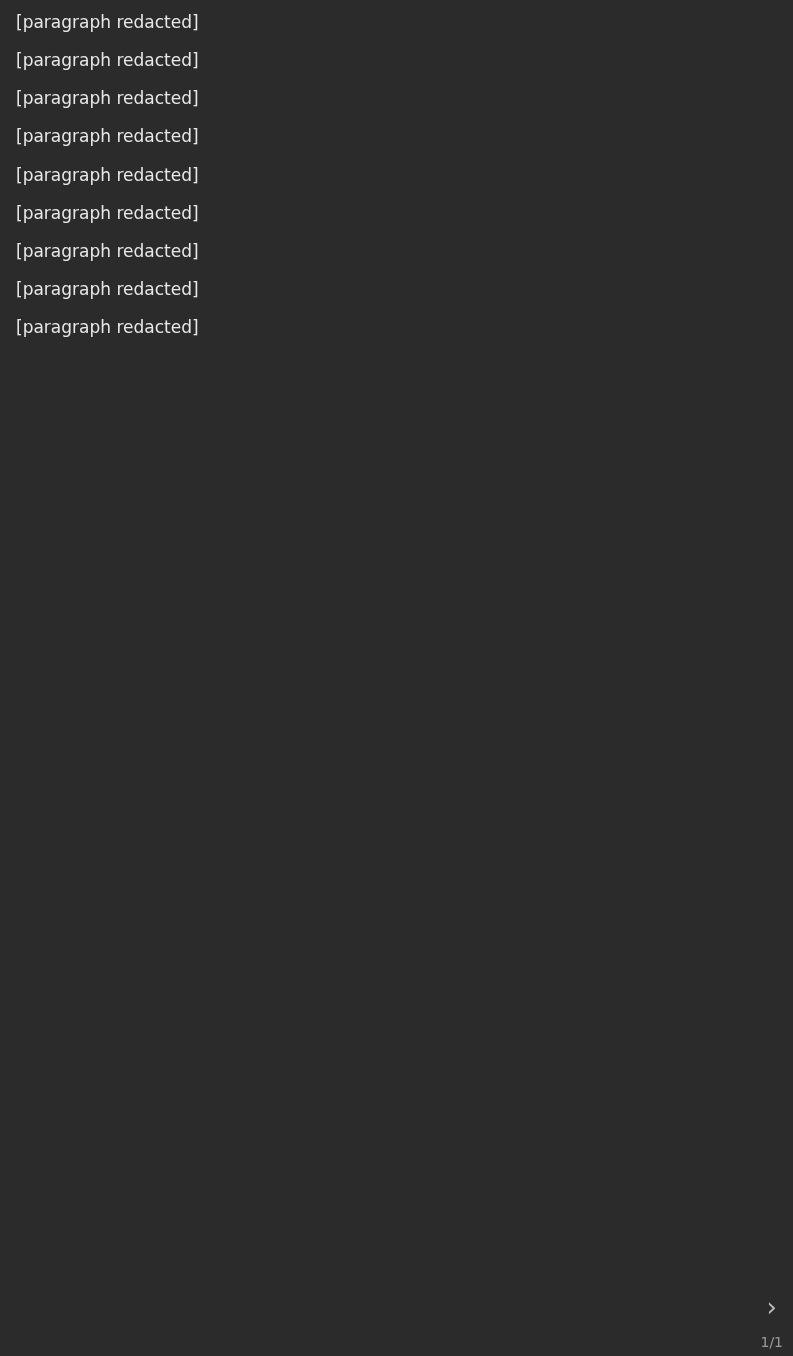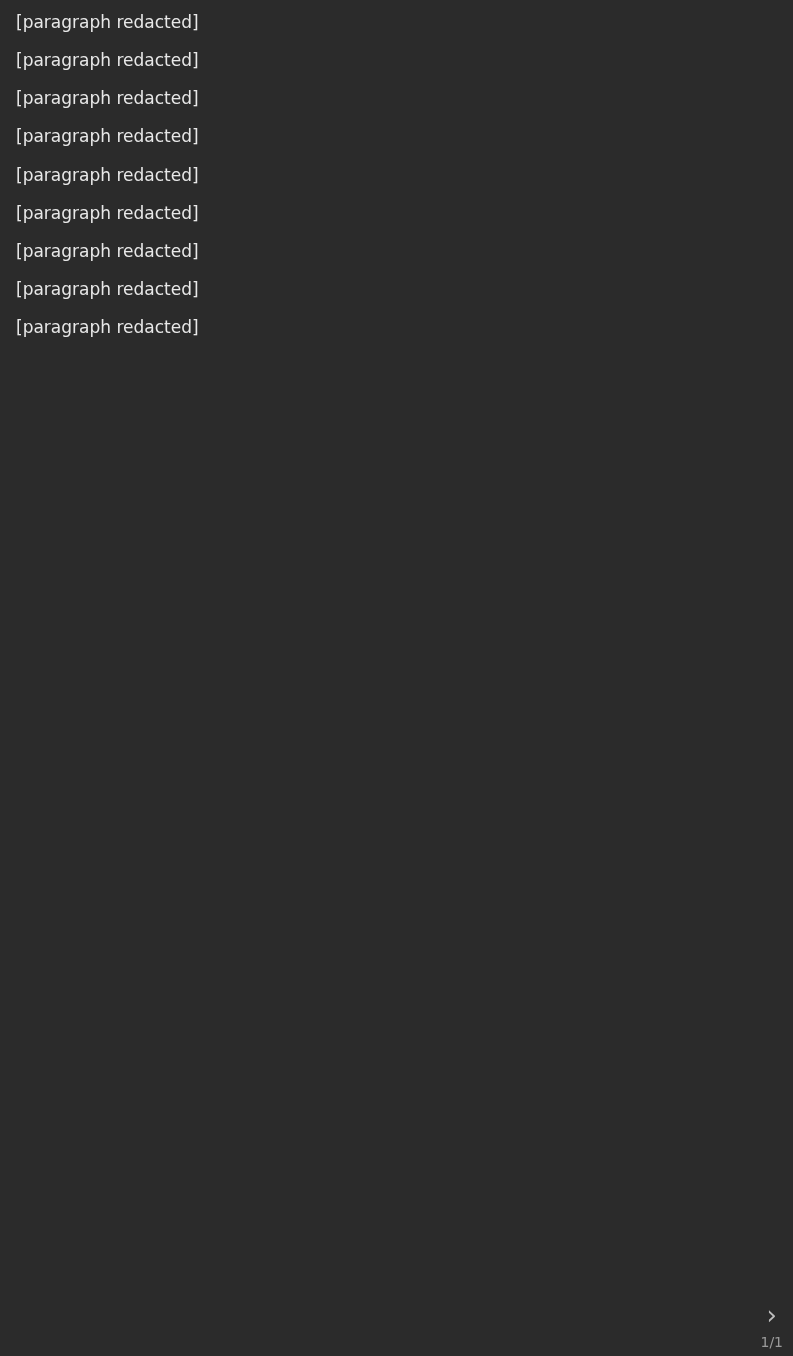--- a/index.html
+++ b/index.html
@@ -17,21 +17,21 @@
     line-height:1.42;
   }
   .para{margin:0 0 14px 0;}
   .pager{
     position:absolute;
     right:10px;bottom:6px;
     display:flex;flex-direction:column;align-items:center;
     color:#9a9a9a;
   }
   .chevron{font-size:26px;line-height:1;color:#bdbdbd;cursor:pointer;}
-  .page-indicator{font-size:14px;margin-top:6px;}
+  .page-indicator{font-size:14px;margin-top:14px;}
 </style>
 </head>
 <body>
 
 <div class="reader">
     <p class="para">[paragraph redacted]</p>
     <p class="para">[paragraph redacted]</p>
     <p class="para">[paragraph redacted]</p>
     <p class="para">[paragraph redacted]</p>
     <p class="para">[paragraph redacted]</p>

